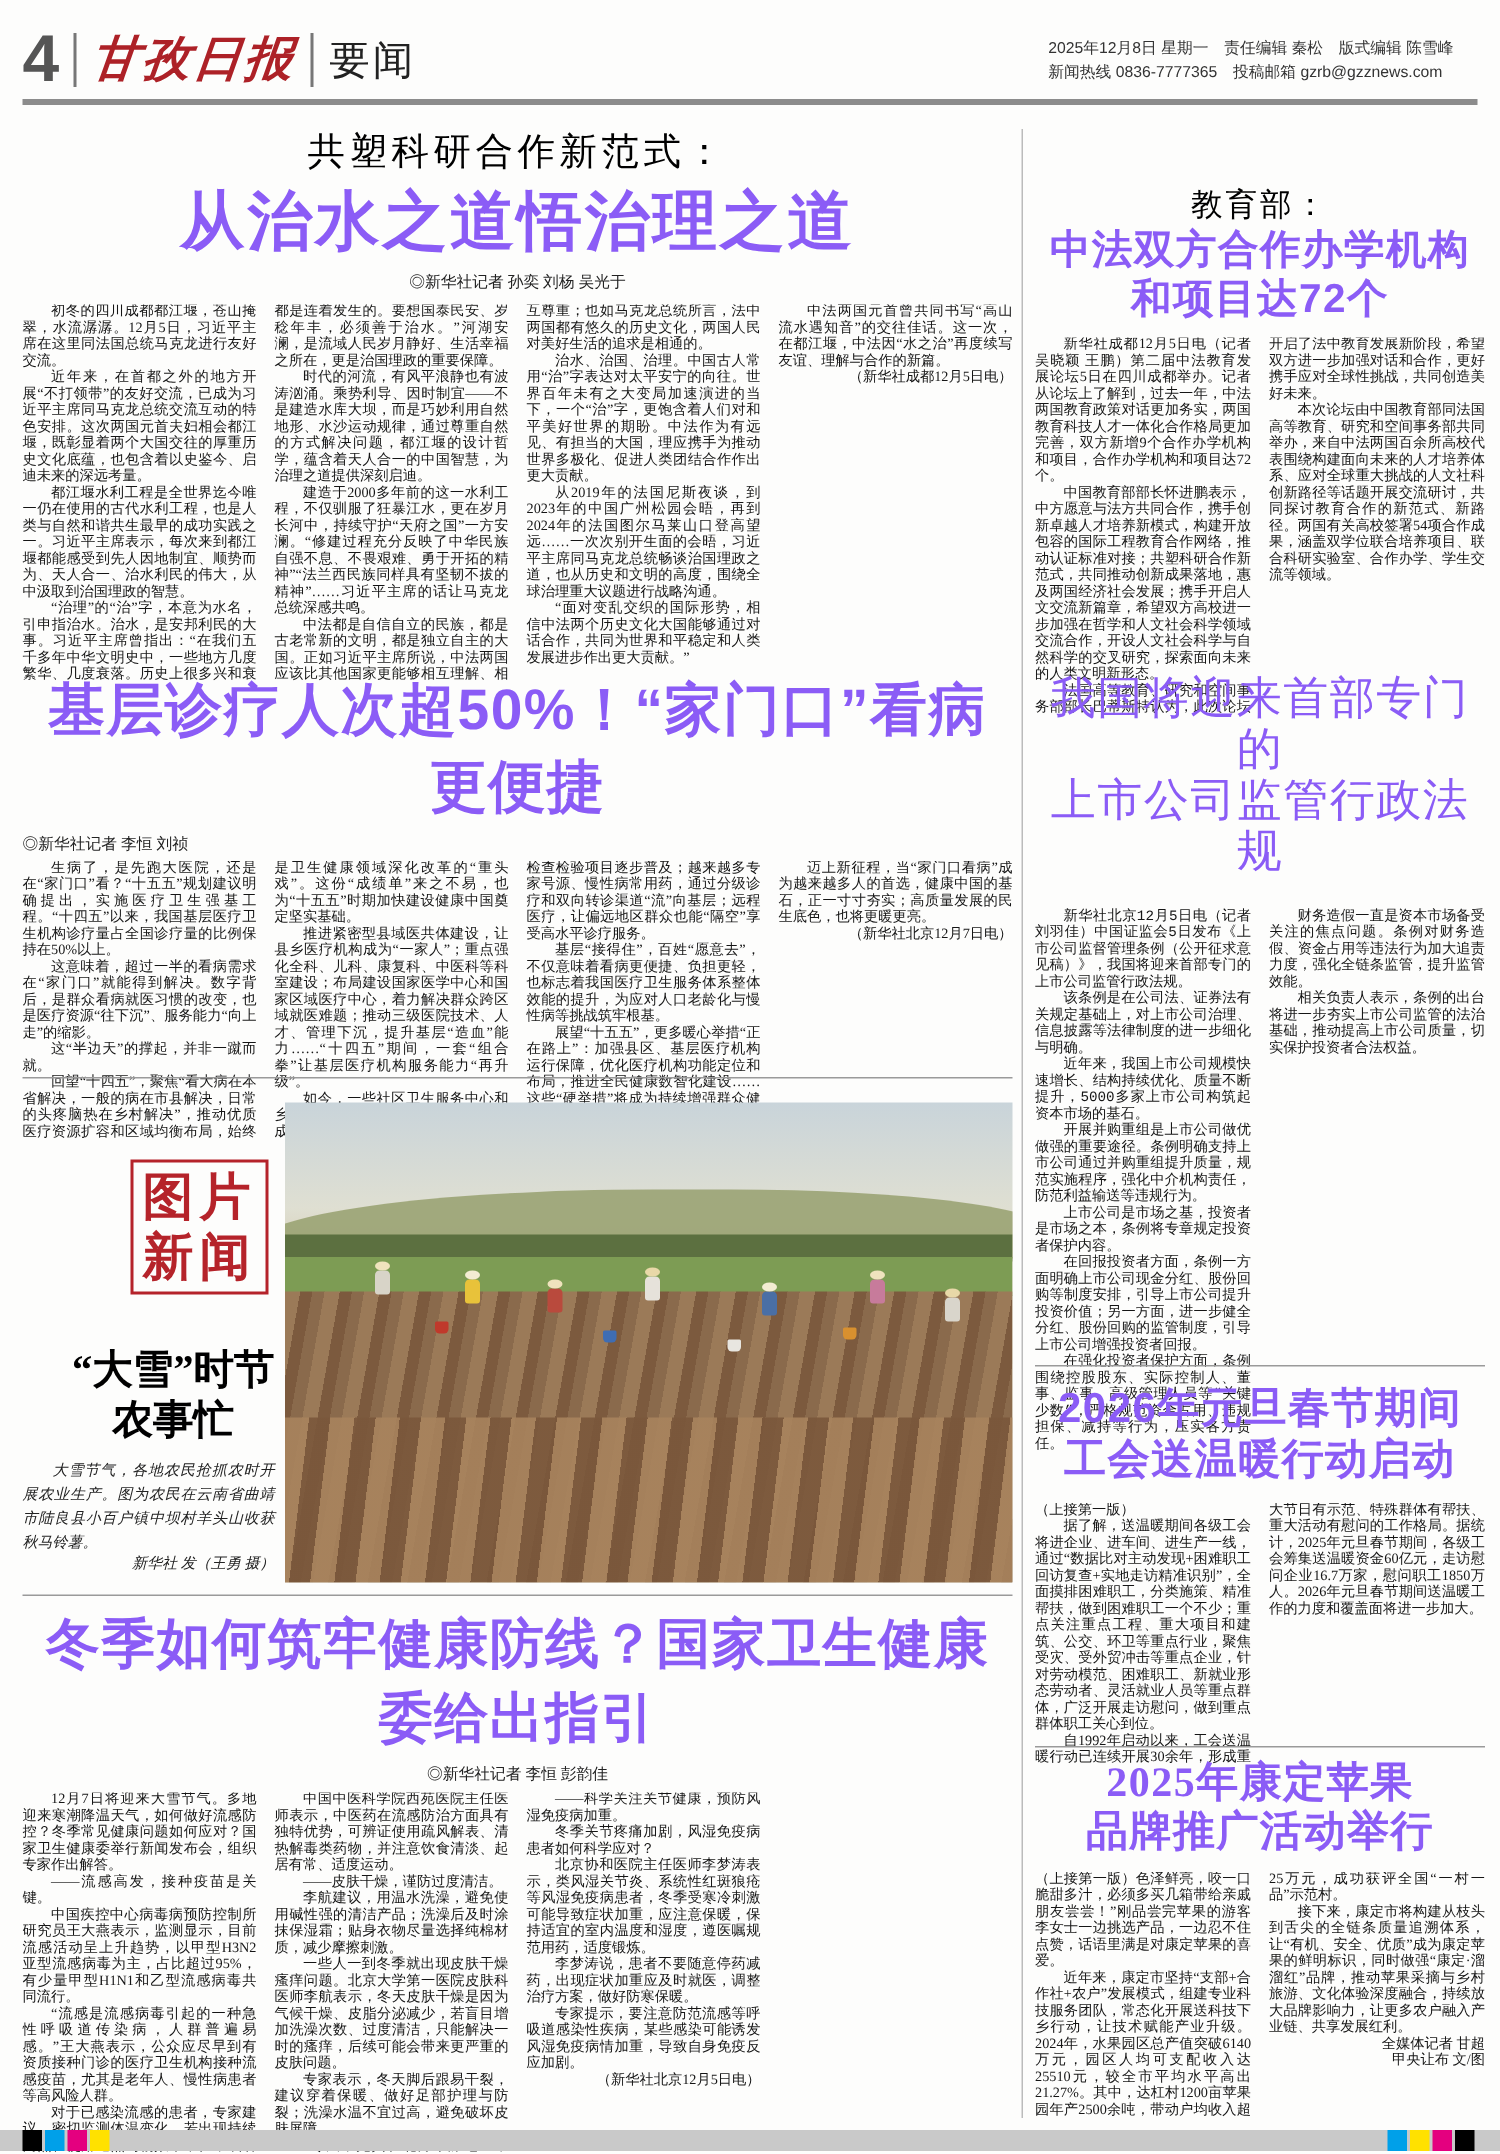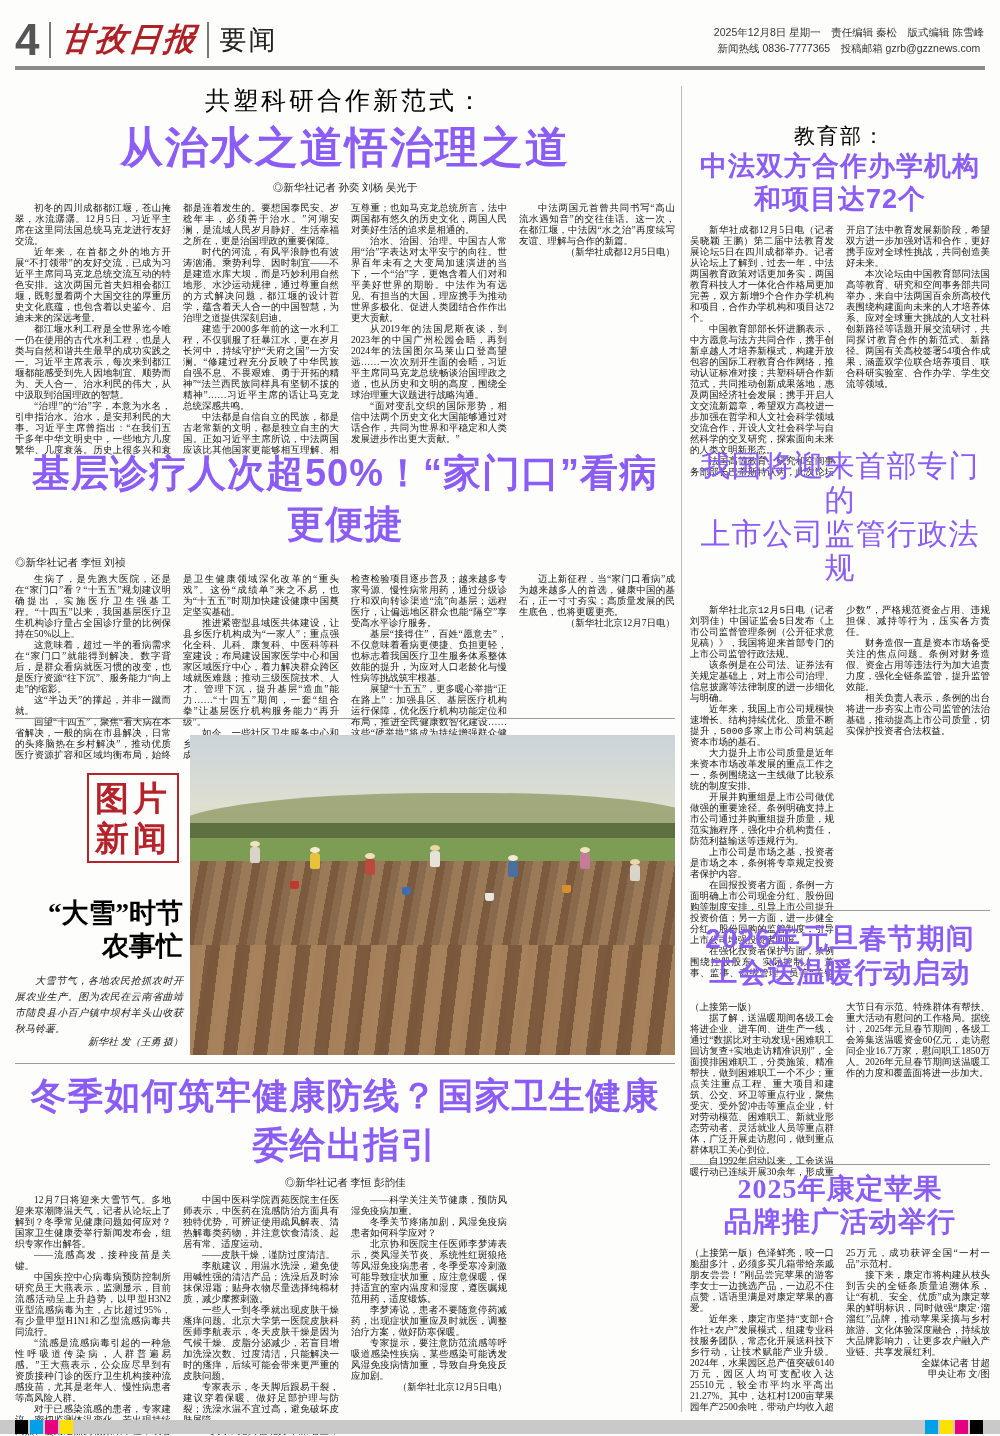--- a/index.html
+++ b/index.html
@@ -6,21 +6,21 @@
   .page{position:relative;width:1000px;height:1436px;background:#fdfdfc;margin:0 auto;overflow:hidden;
         font-family:"Liberation Serif",serif;color:#111;}
   
   .masthead{position:absolute;top:16px;left:15px;width:970px;height:48px;}
   .mh-left{position:absolute;left:0;top:0;display:flex;align-items:center;gap:10px;}
   .pagenum{font-family:"Liberation Sans",sans-serif;font-size:44px;font-weight:bold;color:#555;line-height:48px;}
   .vbar{width:2px;height:36px;background:#777;}
   .logo{font-size:32px;font-weight:bold;color:#ad2127;font-style:italic;letter-spacing:2px;
         font-family:"DejaVu Serif",serif;transform:skewX(-6deg);}
   .section{font-family:"Liberation Sans",sans-serif;font-size:27px;color:#222;letter-spacing:2px;}
-  .mh-right{position:absolute;right:1px;top:8px;text-align:center;font-family:"Liberation Sans",sans-serif;
+  .mh-right{position:absolute;right:16px;top:8px;text-align:left;font-family:"Liberation Sans",sans-serif;
             font-size:10.5px;color:#333;line-height:16px;}
   .rule-top{position:absolute;top:66px;left:15px;width:970px;height:4px;background:#8c8c8c;}
   
   .kicker{font-family:"Liberation Sans",sans-serif;text-align:center;color:#000;}
   h1,h2,h3{margin:0;font-weight:bold;color:#8b5cf6;text-align:center;}
   .byline{font-size:10.5px;color:#222;}
   .body{font-size:9.5px;line-height:11px;text-align:justify;overflow:hidden;color:#151515;}
   .body p{margin:0;text-indent:2em;}
   .body p.flush{text-indent:0;}
   .body p.ar{text-align:right;text-indent:0;}
@@ -43,21 +43,21 @@
   .art-care{position:absolute;top:448px;left:15px;width:660px;}
   .art-care h2{font-family:"Liberation Sans",sans-serif;font-size:38px;letter-spacing:1px;}
   .art-care .byline{text-align:left;margin:6px 0 4px;}
   .art-care .body{height:196px;}
   
   .photo-block{position:absolute;top:735px;left:15px;width:660px;height:322px;}
   .cap-col{position:absolute;left:0;top:0;width:170px;height:322px;}
   .stamp{position:absolute;right:6px;top:38px;color:#b5232a;font-family:"Liberation Sans",sans-serif;
          font-weight:bold;font-size:34px;line-height:40px;letter-spacing:4px;text-align:center;
          border:2px solid #b5232a;padding:3px 6px;}
-  .cap-title{position:absolute;right:2px;top:162px;text-align:right;font-weight:bold;font-size:27px;line-height:33px;color:#000;}
+  .cap-title{position:absolute;right:2px;top:162px;text-align:center;font-weight:bold;font-size:27px;line-height:33px;color:#000;}
   .cap-text{position:absolute;left:0;top:238px;width:168px;font-size:10px;line-height:16px;color:#222;
             text-align:justify;font-style:italic;}
   .cap-text .ind{text-indent:2em;margin:0;}
   .cap-credit{position:absolute;right:2px;top:300px;font-size:10px;color:#222;font-style:italic;}
   .photo{position:absolute;left:175px;top:0;width:485px;height:320px;overflow:hidden;
          background:linear-gradient(#c9d4da 0%,#dfdfd2 22%,#d8d2bc 30%);}
   .ph-hill{position:absolute;left:-20px;top:58px;width:530px;height:46px;background:#97a06e;border-radius:50% 40% 0 0/80% 60% 0 0;opacity:.85;}
   .ph-trees{position:absolute;left:0;top:88px;width:485px;height:18px;background:#5c7040;}
   .ph-green{position:absolute;left:0;top:103px;width:485px;height:26px;background:#7d9c54;}
   .ph-soil{position:absolute;left:0;top:126px;width:485px;height:194px;
@@ -194,21 +194,21 @@
       <div class="bucket" style="left:295px;top:158px;background:#e8e6e0;"></div>
       <div class="bucket" style="left:372px;top:150px;background:#d8902f;"></div>
     </div>
   </section>
   <div class="hrule" style="left:15px;top:1063px;width:660px;"></div>
 
   <section class="art-winter">
     <h2>冬季如何筑牢健康防线？国家卫生健康委给出指引</h2>
     <div class="byline">◎新华社记者 李恒 彭韵佳</div>
     <div class="body cols4">
-        <p>12月7日将迎来大雪节气。多地迎来寒潮降温天气，记者从论坛上了解到？冬季常见健康问题如何应对？国家卫生健康委举行新闻发布会，组织专家作出解答。</p>
+        <p>12月7日将迎来大雪节气。多地迎来寒潮降温天气，如何做好流感防控？冬季常见健康问题如何应对？国家卫生健康委举行新闻发布会，组织专家作出解答。</p>
         <p>——流感高发，接种疫苗是关键。</p>
         <p>中国疾控中心病毒病预防控制所研究员王大燕表示，监测显示，目前流感活动呈上升趋势，以甲型H3N2亚型流感病毒为主，占比超过95%，有少量甲型H1N1和乙型流感病毒共同流行。</p>
         <p>“流感是流感病毒引起的一种急性呼吸道传染病，人群普遍易感。”王大燕表示，公众应尽早到有资质接种门诊的医疗卫生机构接种流感疫苗，尤其是老年人、慢性病患者等高风险人群。</p>
         <p>对于已感染流感的患者，专家建议，密切监测体温变化，若出现持续高热、使用退热药物效果不佳，或者有剧烈咳嗽、呼吸急促、胸闷、憋气等严重症状，需及时就医。</p>
         <p>中国中医科学院西苑医院主任医师表示，中医药在流感防治方面具有独特优势，可辨证使用疏风解表、清热解毒类药物，并注意饮食清淡、起居有常、适度运动。</p>
         <p>——皮肤干燥，谨防过度清洁。</p>
         <p>李航建议，用温水洗澡，避免使用碱性强的清洁产品；洗澡后及时涂抹保湿霜；贴身衣物尽量选择纯棉材质，减少摩擦刺激。</p>
         <p>一些人一到冬季就出现皮肤干燥瘙痒问题。北京大学第一医院皮肤科医师李航表示，冬天皮肤干燥是因为气候干燥、皮脂分泌减少，若盲目增加洗澡次数、过度清洁，只能解决一时的瘙痒，后续可能会带来更严重的皮肤问题。</p>
         <p>专家表示，冬天脚后跟易干裂，建议穿着保暖、做好足部护理与防裂；洗澡水温不宜过高，避免破坏皮肤屏障。</p>
         <p>“冬天，尤其在北方干燥地区，也易发生冻疮，应做好保暖防护措施，保持局部干燥温暖。”</p>
@@ -223,21 +223,20 @@
 
   <section class="art-reg">
     <h2>
       <span>我国将迎来首部专门的</span><br>
       <span>上市公司监管行政法规</span>
     </h2>
     <div class="body cols2">
         <p>新华社北京12月5日电（记者 刘羽佳）中国证监会5日发布《上市公司监督管理条例（公开征求意见稿）》，我国将迎来首部专门的上市公司监管行政法规。</p>
         <p>该条例是在公司法、证券法有关规定基础上，对上市公司治理、信息披露等法律制度的进一步细化与明确。</p>
         <p>近年来，我国上市公司规模快速增长、结构持续优化、质量不断提升，5000多家上市公司构筑起资本市场的基石。</p>
-        <p>大力提升上市公司质量是近年来资本市场改革发展的重点工作之一，条例围绕这一主线做了比较系统的制度安排。</p>
         <p>开展并购重组是上市公司做优做强的重要途径。条例明确支持上市公司通过并购重组提升质量，规范实施程序，强化中介机构责任，防范利益输送等违规行为。</p>
         <p>上市公司是市场之基，投资者是市场之本，条例将专章规定投资者保护内容。</p>
         <p>在回报投资者方面，条例一方面明确上市公司现金分红、股份回购等制度安排，引导上市公司提升投资价值；另一方面，进一步健全分红、股份回购的监管制度，引导上市公司增强投资者回报。</p>
         <p>在强化投资者保护方面，条例围绕控股股东、实际控制人、董事、监事、高级管理人员等“关键少数”，严格规范资金占用、违规担保、减持等行为，压实各方责任。</p>
         <p>财务造假一直是资本市场备受关注的焦点问题。条例对财务造假、资金占用等违法行为加大追责力度，强化全链条监管，提升监管效能。</p>
         <p>相关负责人表示，条例的出台将进一步夯实上市公司监管的法治基础，推动提高上市公司质量，切实保护投资者合法权益。</p>
       </div>
   </section>
   <div class="hrule" style="left:690px;top:910px;width:300px;"></div>
 

